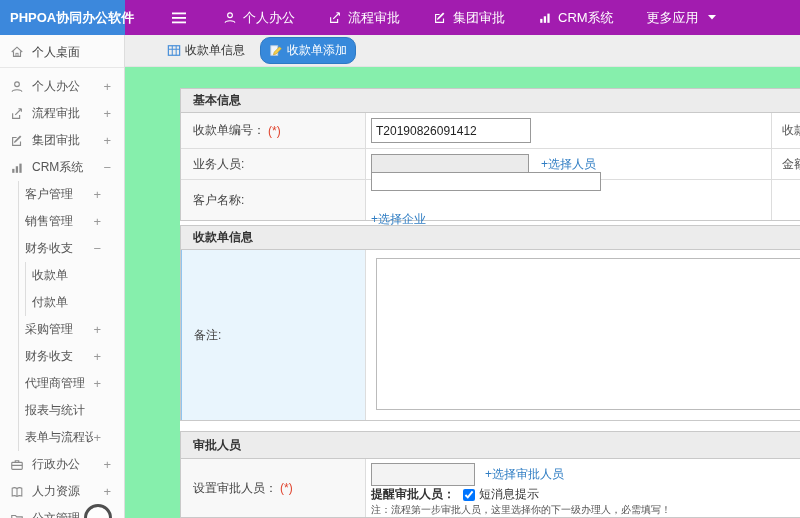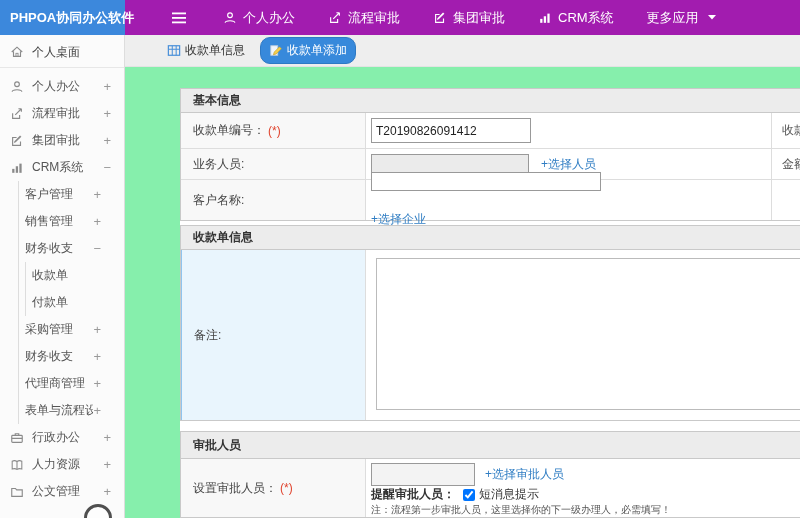--- a/index.html
+++ b/index.html
@@ -224,20 +224,25 @@
     <span class="lbl">财务收支</span>
     <span class="expand">+</span>
   </div>
     <div class="side-item lv1">
 
     <span class="lbl">代理商管理</span>
     <span class="expand">+</span>
   </div>
     <div class="side-item lv1">
 
+    <span class="lbl">报表与统计</span>
+
+  </div>
+    <div class="side-item lv1">
+
     <span class="lbl">表单与流程设置</span>
     <span class="expand">+</span>
   </div>
     <div class="side-item lv0">
     <span class="icon">
         <svg width="14" height="14" viewBox="0 0 16 16">
           <rect x="2" y="5" width="12" height="8" rx="1" fill="none" stroke="currentColor" stroke-width="1.3"></rect>
           <path d="M6 5V3.2h4V5M2 8.5h12" fill="none" stroke="currentColor" stroke-width="1.3"></path>
         </svg>
       </span>

